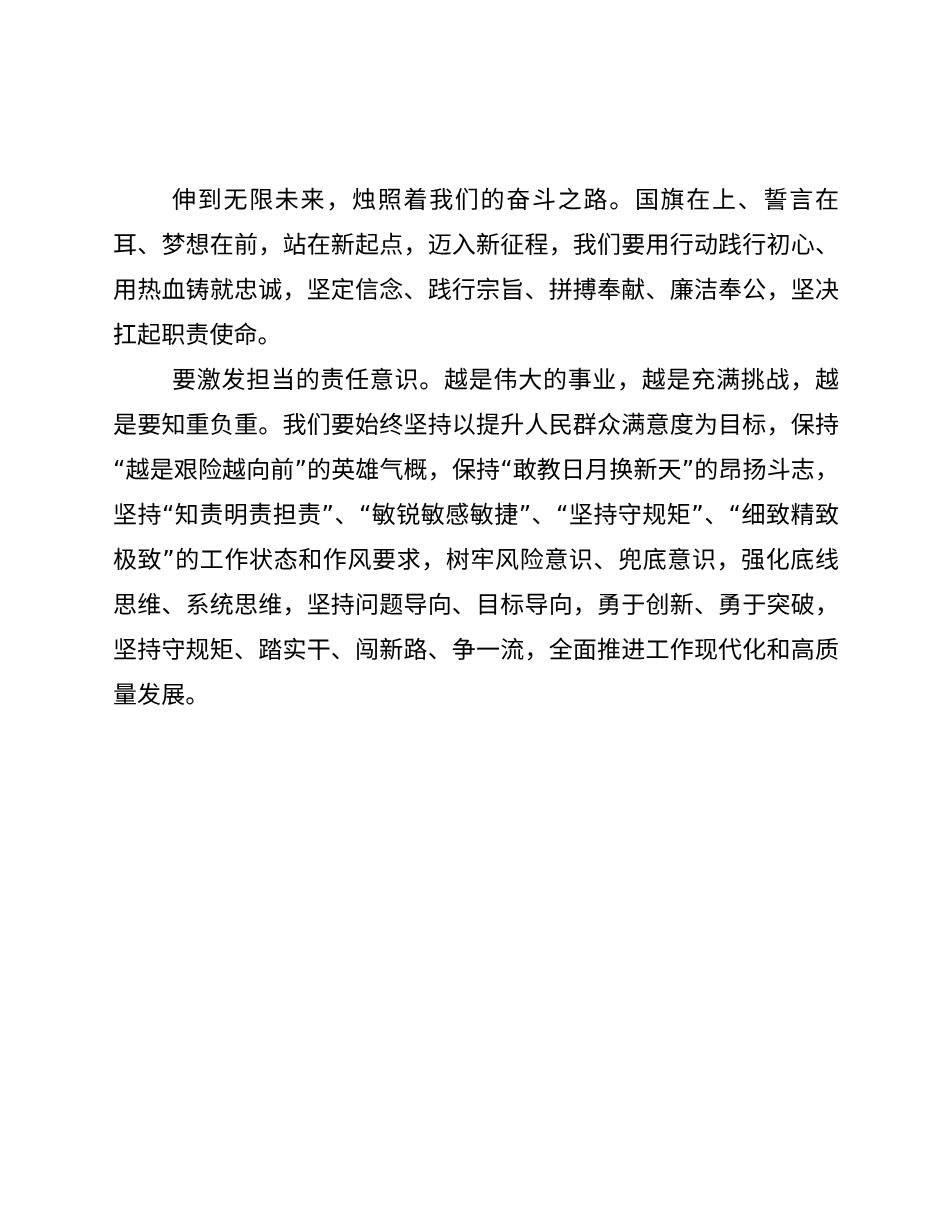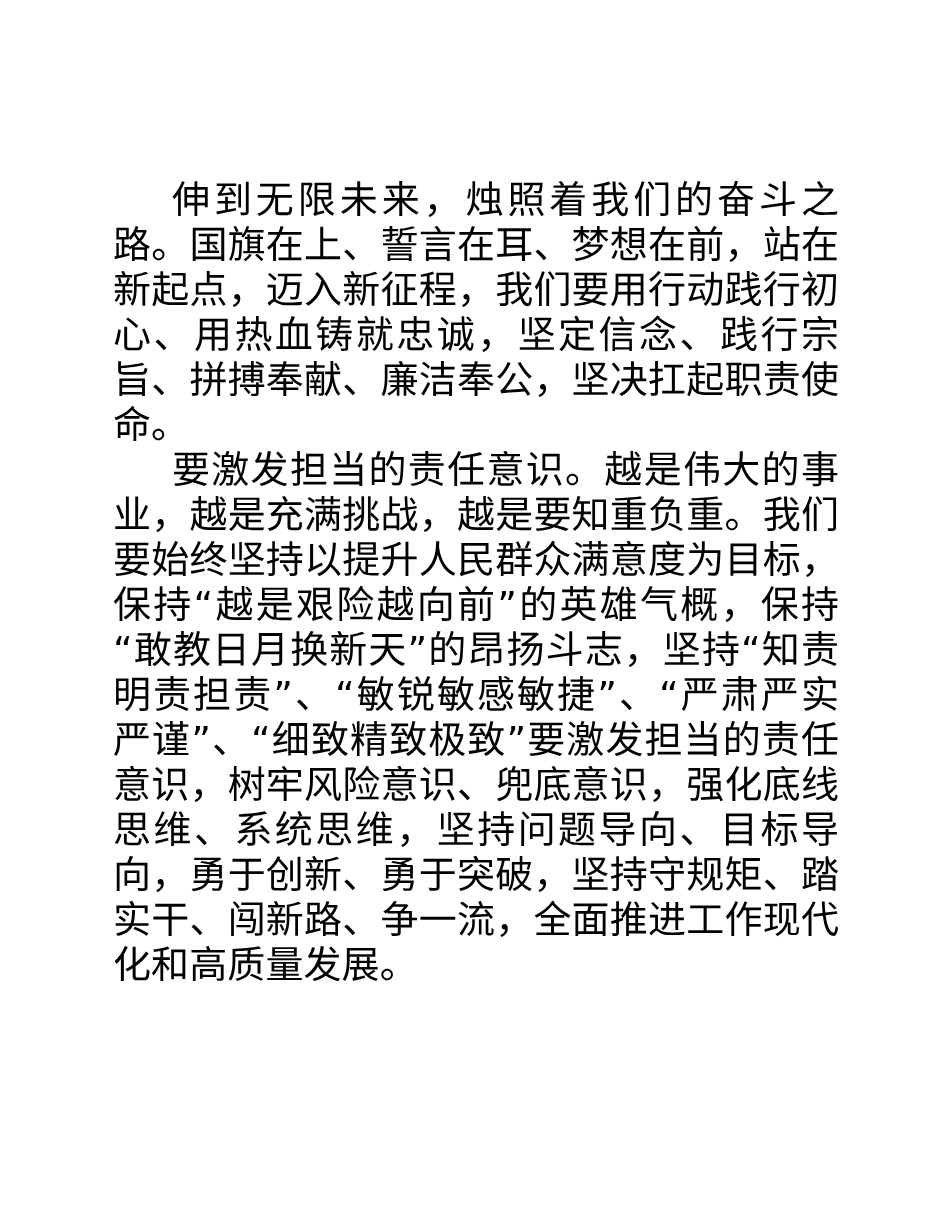--- a/index.html
+++ b/index.html
@@ -18,21 +18,21 @@
   }
   .doc-body {
     position: absolute;
     left: 113px;
     top: 178px;
     width: 726px;
   }
   .para {
     margin: 0 0 0 0;
     font-family: "DejaVu Sans", "Liberation Sans", sans-serif;
-    font-size: 38px;
+    font-size: 24px;
     line-height: 45px;
     color: #000000;
     text-align: justify;
     text-justify: inter-character;
     text-indent: 59px;
     letter-spacing: 0.1px;
     font-weight: 400;
     word-break: break-all;
     -webkit-font-smoothing: antialiased;
   }
@@ -42,16 +42,16 @@
 </style>
 </head>
 <body>
 
 <div class="page">
   <div class="doc-body">
 
     <p class="para">伸到无限未来，烛照着我们的奋斗之路。国旗在上、誓言在耳、梦想在前，站在新起点，迈入新征程，我们要用行动践行初心、用热血铸就忠诚，坚定信念、践行宗旨、拼搏奉献、廉洁奉公，坚决扛起职责使命。</p>
 
 
-    <p class="para">要激发担当的责任意识。越是伟大的事业，越是充满挑战，越是要知重负重。我们要始终坚持以提升人民群众满意度为目标，保持“越是艰险越向前”的英雄气概，保持“敢教日月换新天”的昂扬斗志，坚持“知责明责担责”、“敏锐敏感敏捷”、“严肃严实严谨”、“细致精致极致”要激发担当的责任意识，树牢风险意识、兜底意识，强化底线思维、系统思维，坚持问题导向、目标导向，勇于创新、勇于突破，坚持守规矩、踏实干、闯新路、争一流，全面推进工作现代化和高质量发展。</p>
+    <p class="para">要激发担当的责任意识。越是伟大的事业，越是充满挑战，越是要知重负重。我们要始终坚持以提升人民群众满意度为目标，保持“越是艰险越向前”的英雄气概，保持“敢教日月换新天”的昂扬斗志，坚持“知责明责担责”、“敏锐敏感敏捷”、“坚持守规矩”、“细致精致极致”的工作状态和作风要求，树牢风险意识、兜底意识，强化底线思维、系统思维，坚持问题导向、目标导向，勇于创新、勇于突破，坚持守规矩、踏实干、闯新路、争一流，全面推进工作现代化和高质量发展。</p>
 
   </div>
 </div>
 
 </body></html>

